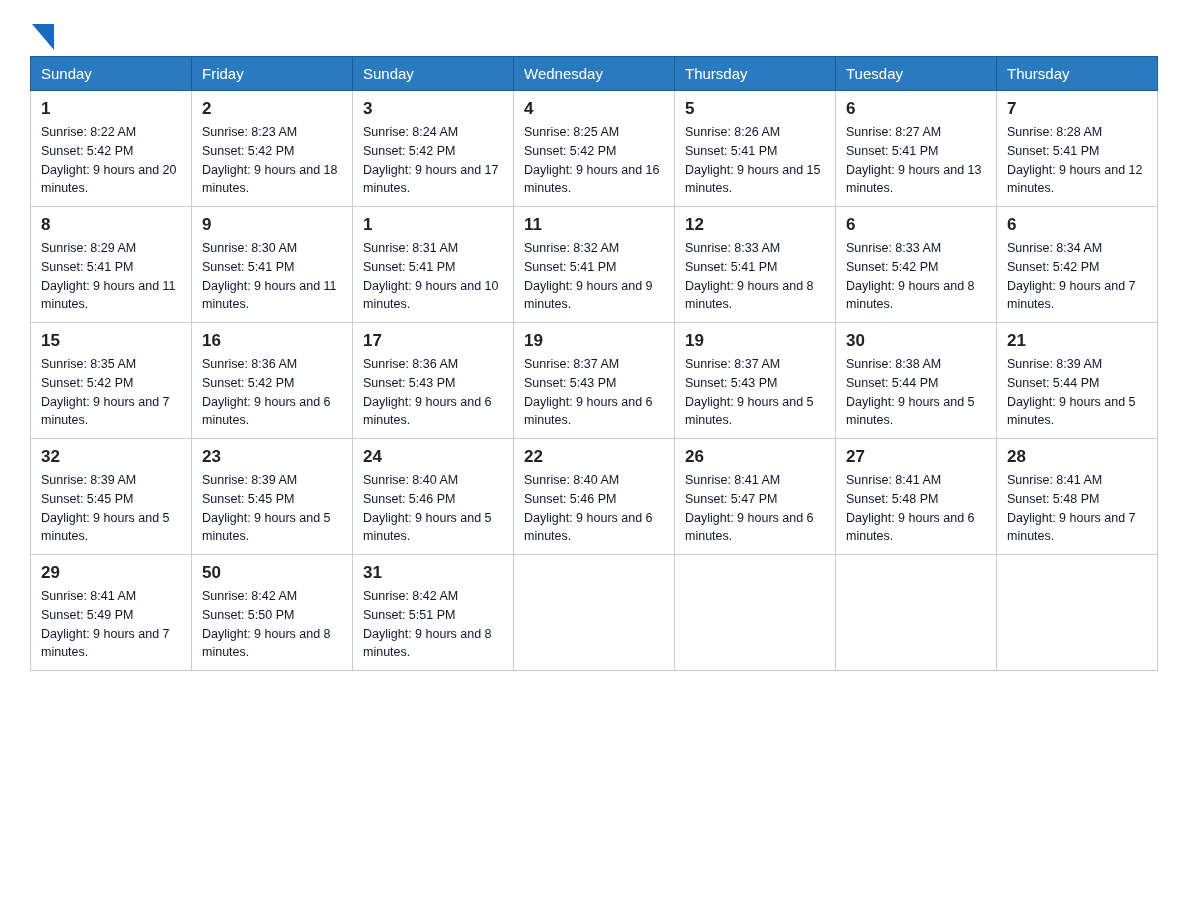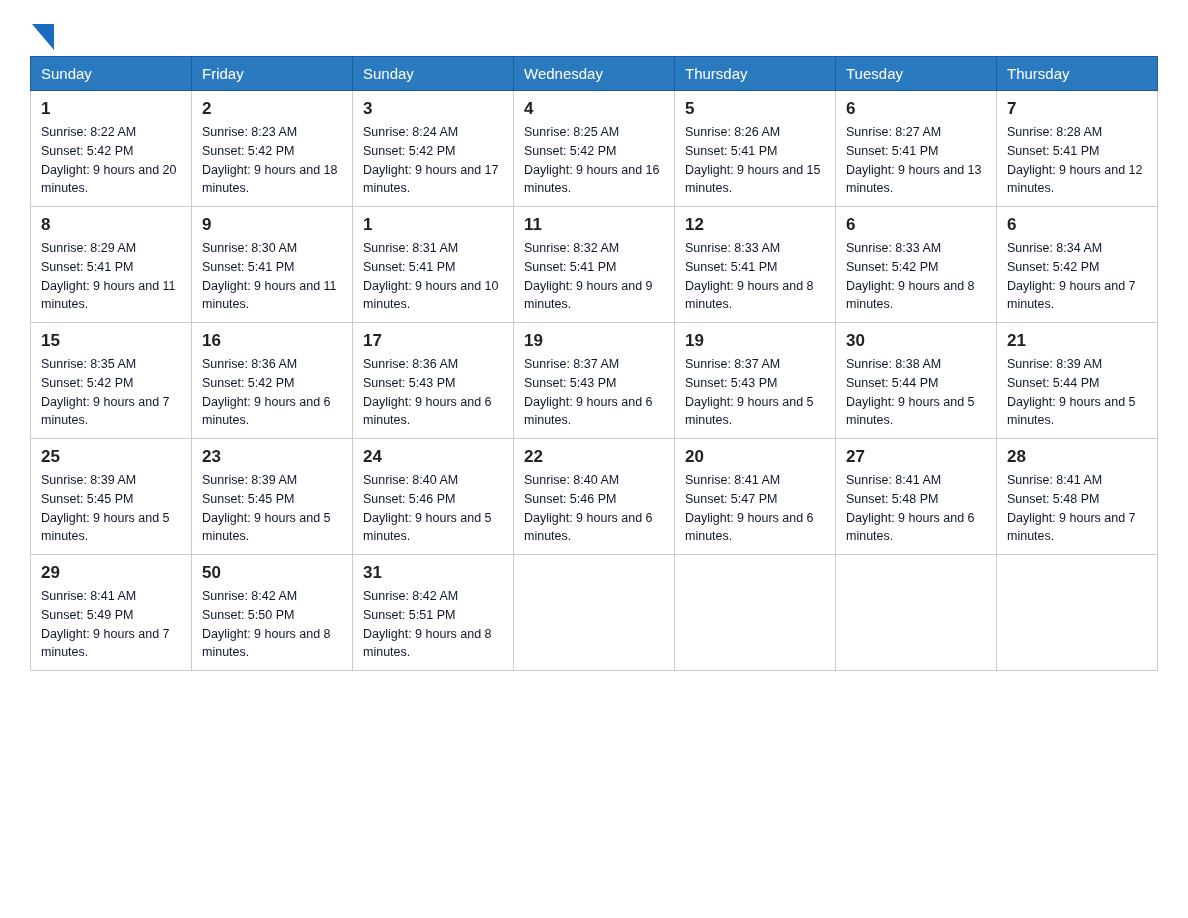--- a/index.html
+++ b/index.html
@@ -201,37 +201,37 @@
           <div class="day-number">30</div>
           <div class="day-info">Sunrise: 8:38 AM<br>Sunset: 5:44 PM<br>Daylight: 9 hours and 5 minutes.</div>
         </td>
         <td>
           <div class="day-number">21</div>
           <div class="day-info">Sunrise: 8:39 AM<br>Sunset: 5:44 PM<br>Daylight: 9 hours and 5 minutes.</div>
         </td>
       </tr>
       <tr>
         <td>
-          <div class="day-number">25</div>
+          <div class="day-number">32</div>
           <div class="day-info">Sunrise: 8:39 AM<br>Sunset: 5:45 PM<br>Daylight: 9 hours and 5 minutes.</div>
         </td>
         <td>
           <div class="day-number">23</div>
           <div class="day-info">Sunrise: 8:39 AM<br>Sunset: 5:45 PM<br>Daylight: 9 hours and 5 minutes.</div>
         </td>
         <td>
           <div class="day-number">24</div>
           <div class="day-info">Sunrise: 8:40 AM<br>Sunset: 5:46 PM<br>Daylight: 9 hours and 5 minutes.</div>
         </td>
         <td>
           <div class="day-number">22</div>
           <div class="day-info">Sunrise: 8:40 AM<br>Sunset: 5:46 PM<br>Daylight: 9 hours and 6 minutes.</div>
         </td>
         <td>
-          <div class="day-number">20</div>
+          <div class="day-number">26</div>
           <div class="day-info">Sunrise: 8:41 AM<br>Sunset: 5:47 PM<br>Daylight: 9 hours and 6 minutes.</div>
         </td>
         <td>
           <div class="day-number">27</div>
           <div class="day-info">Sunrise: 8:41 AM<br>Sunset: 5:48 PM<br>Daylight: 9 hours and 6 minutes.</div>
         </td>
         <td>
           <div class="day-number">28</div>
           <div class="day-info">Sunrise: 8:41 AM<br>Sunset: 5:48 PM<br>Daylight: 9 hours and 7 minutes.</div>
         </td>

